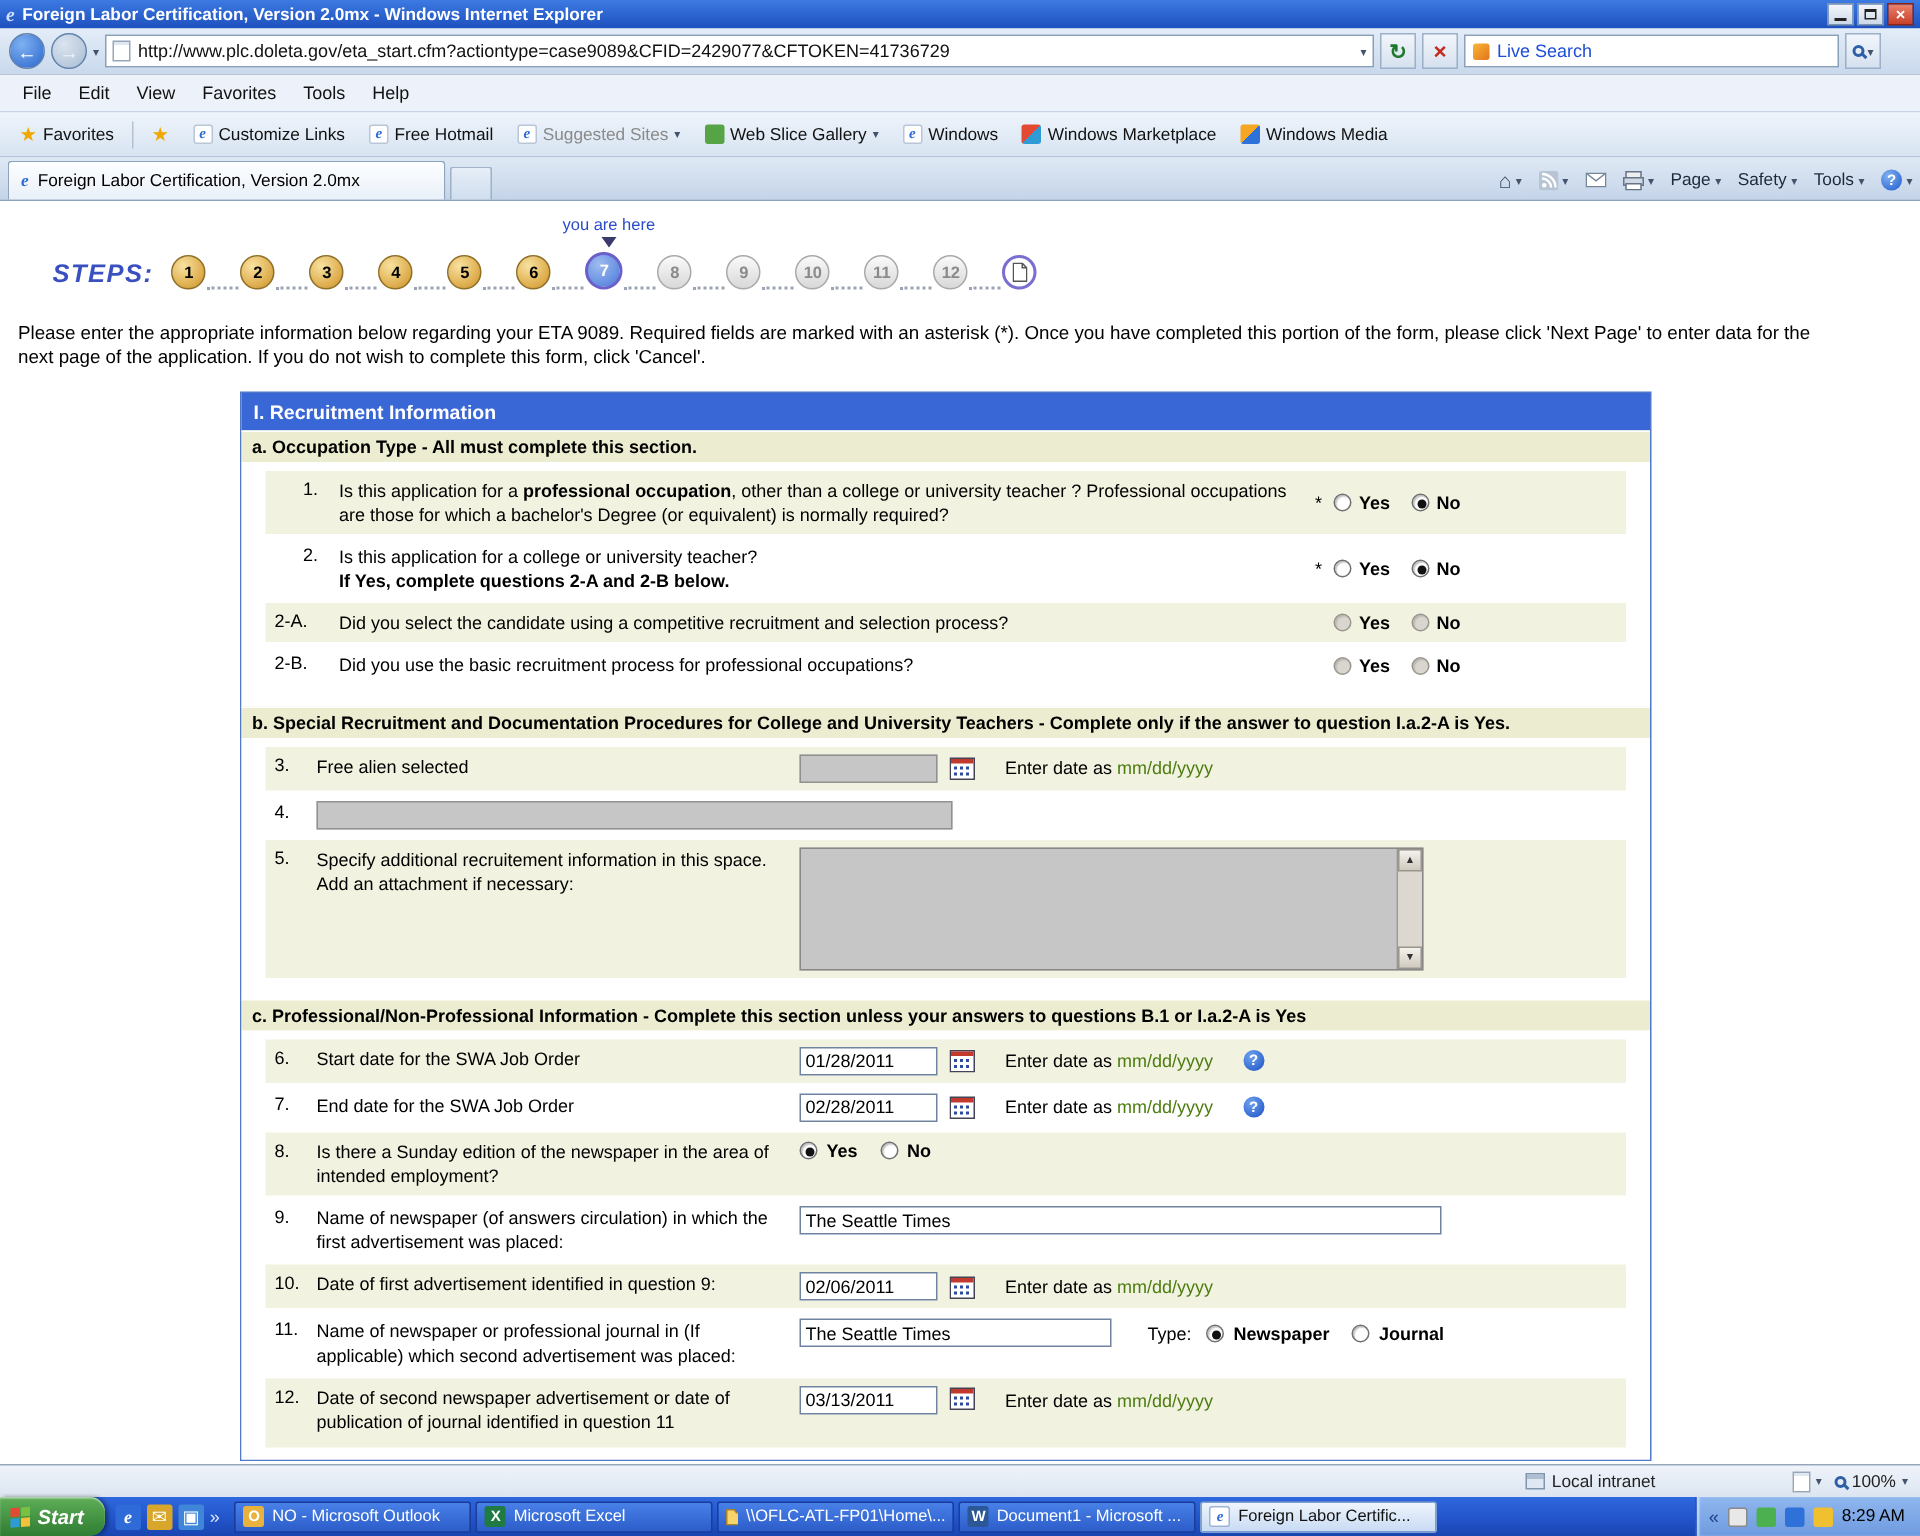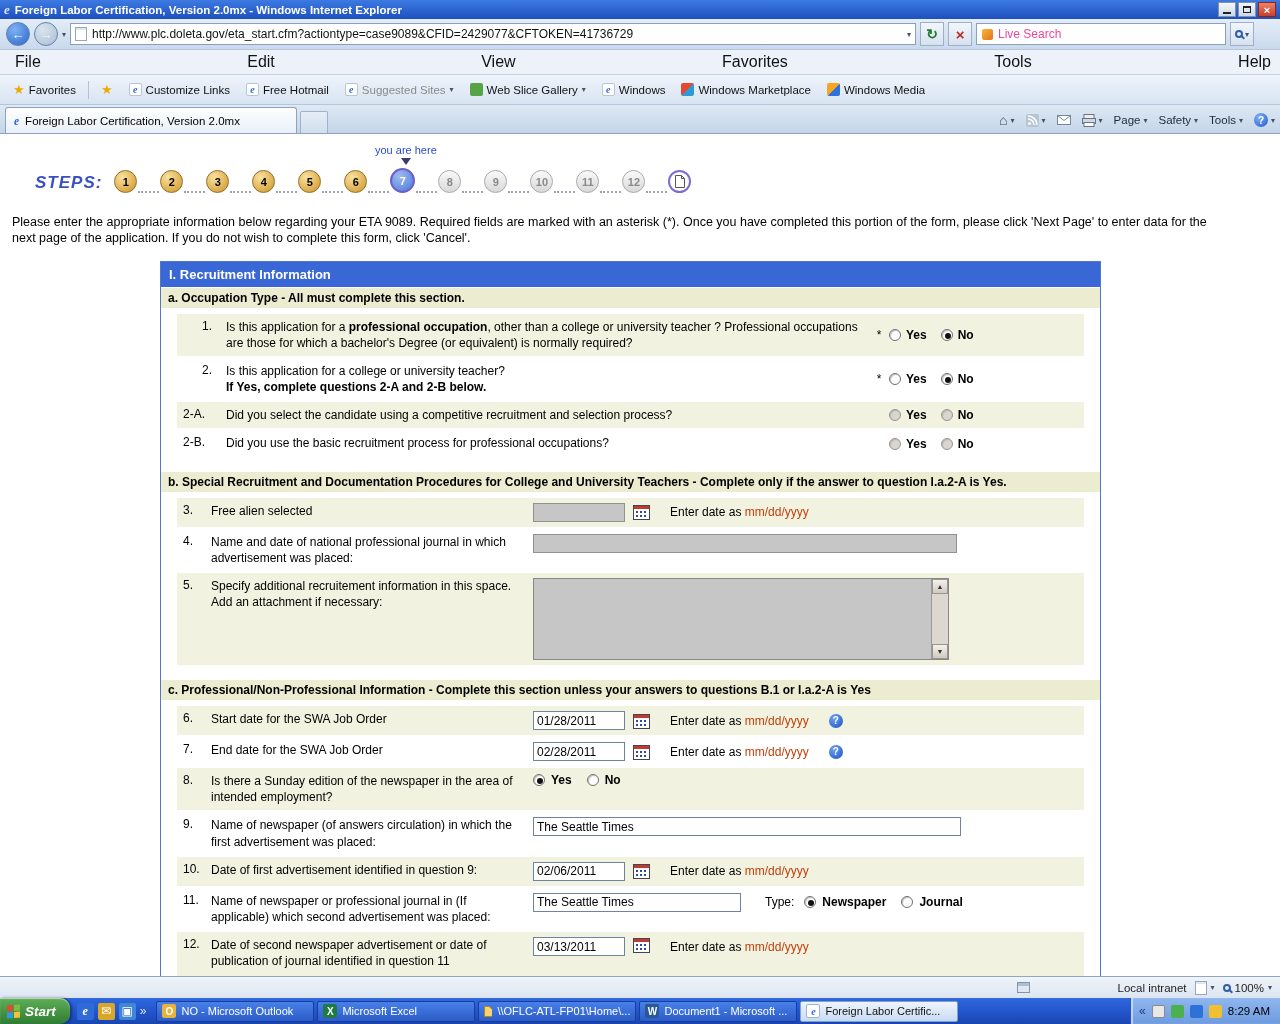--- a/index.html
+++ b/index.html
@@ -33,27 +33,27 @@
     padding:0 4px; gap:5px; font-size:12px; max-width:846px; }
   .favicon { width:12px; height:14px; background:#fff; border:1px solid #97a6b8; box-shadow:inset 0 2px 0 #dfe7f0; }
   .urltext { flex:1; color:#111; white-space:nowrap; overflow:hidden; }
   .sqbtn { height:24px; min-width:24px; background:linear-gradient(#f2f6fb,#d6e1ef); border:1px solid #9db0c8;
     display:flex; align-items:center; justify-content:center; gap:2px; padding:0 3px; }
   .refresh-glyph { color:#1f7a2d; font-size:14px; font-weight:bold; }
   .stop-glyph { color:#c22a1d; font-size:15px; font-weight:bold; }
   .searchbox { width:250px; height:22px; background:#fff; border:1px solid #8aa0ba; display:flex; align-items:center;
     padding:0 5px; gap:5px; font-size:12px; }
   .ls-icon { width:11px; height:11px; border-radius:2px; background:linear-gradient(135deg,#f7b733,#e4731f); }
-  .search-ph { color:#ec4899; }
+  .search-ph { color:#1d4ed8; }
   .mag { width:8px; height:8px; border:2px solid #2f5fa8; border-radius:50%; position:relative; display:inline-block; }
   .mag::after { content:""; position:absolute; width:5px; height:2px; background:#2f5fa8; transform:rotate(45deg); right:-4px; bottom:-2px; }
 
   
   .menurow { position:absolute; top:50px; left:0; right:0; height:25px; background:#edf2fa;
-    border-bottom:1px solid #c8d4e4; display:flex; align-items:center; font-size:16px; padding-left:6px;justify-content:space-between; }
+    border-bottom:1px solid #c8d4e4; display:flex; align-items:center; font-size:12px; padding-left:6px; }
   .menu-item { padding:3px 9px; color:#111; }
 
   
   .favrow { position:absolute; top:75px; left:0; right:0; height:30px;
     background:linear-gradient(#eef4fb,#d8e4f2); border-bottom:1px solid #b6c5d9;
     display:flex; align-items:center; font-size:11.5px; padding-left:6px; gap:2px; }
   .fav-link { display:flex; align-items:center; gap:4px; padding:3px 7px; color:#111; white-space:nowrap; }
   .fav-link.grayed { color:#8a8a8a; }
   .star { color:#f0a800; font-size:13px; }
   .mini-ico { width:13px; height:13px; border-radius:2px; display:inline-flex; align-items:center; justify-content:center;
@@ -116,37 +116,37 @@
   .req { display:inline-block; width:10px; text-align:center; font-size:12px; }
   .radio { display:inline-block; width:12px; height:12px; border-radius:50%; background:#fff; border:1px solid #707070;
     box-shadow:inset 1px 1px 1px rgba(0,0,0,.25); position:relative; flex:none; }
   .radio.checked::after { content:""; position:absolute; left:3px; top:3px; width:6px; height:6px; border-radius:50%; background:#111; }
   .radio.disabled { background:#d9d6cf; border-color:#9a968e; box-shadow:inset 1px 1px 1px rgba(0,0,0,.15); }
   .rlbl { margin-right:9px;font-weight:bold; }
   .inp-date { width:92px; height:19px; border:1px solid #6f83a0; font-size:12px; padding:1px 3px; font-family:"Liberation Sans",sans-serif; }
   .inp-text { height:19px; border:1px solid #6f83a0; font-size:12px; padding:1px 3px; font-family:"Liberation Sans",sans-serif; }
   .inp-dis { background:#c6c6c6; border:1px solid #919191; height:19px; }
   .hint { margin-left:14px; white-space:nowrap; }
-  .hint .gray { color:#c2410c; }
+  .hint .gray { color:#4d7c0f; }
   .helpball { width:14px; height:14px; border-radius:50%; background:radial-gradient(circle at 35% 30%, #6ea2ef, #1a50c4);
     color:#fff; font-weight:bold; font-size:10px; display:inline-flex; align-items:center; justify-content:center; margin-left:14px; flex:none; }
   .cal { flex:none; margin-left:2px; }
   .ta-dis { position:relative; width:416px; height:82px; background:#c6c6c6; border:1px solid #888; }
   .ta-scroll { position:absolute; right:0; top:0; bottom:0; width:17px; background:#dcd8d0; border-left:1px solid #999;
     display:flex; flex-direction:column; justify-content:space-between; }
   .sbtn { height:15px; background:linear-gradient(#f4f2ee,#cfcabe); border:1px solid #9a958a; font-size:7px;
     display:flex; align-items:center; justify-content:center; color:#333; }
   .typelbl { margin-left:18px; margin-right:4px; }
 
   
   .statusbar { position:absolute; left:0; right:0; bottom:26px; height:22px;
     background:linear-gradient(#f0f4fa,#dbe5f1); border-top:1px solid #93a6bc;
     display:flex; align-items:center; font-size:11.5px; padding:0 8px; gap:8px; color:#222; }
   .sb-spacer { flex:1; }
-  .zone { display:flex; align-items:center; gap:5px; width:170px;justify-content:space-between; }
+  .zone { display:flex; align-items:center; gap:5px; width:170px; }
   .zone-ico { width:13px; height:11px; background:#dfe8f2; border:1px solid #8096ae; box-shadow:inset 0 3px 0 #aebfd4; }
   .zoom { display:flex; align-items:center; gap:4px; }
 
   
   .taskbar { position:absolute; left:0; right:0; bottom:0; height:26px;
     background:linear-gradient(#2f68de,#2152c8 60%,#1845b0); display:flex; align-items:center; }
   .startbtn { height:26px; border-radius:0 10px 10px 0; background:linear-gradient(#5fae58,#2e7d32);
     box-shadow:inset 0 1px 1px rgba(255,255,255,.55), 2px 0 3px rgba(0,0,0,.4);
     display:flex; align-items:center; gap:5px; padding:0 14px 0 7px; color:#fff; font-weight:bold; font-style:italic; font-size:13.5px; }
   .flag { display:grid; grid-template-columns:6px 6px; grid-template-rows:6px 6px; gap:1px; transform:skewY(-4deg); }
@@ -426,21 +426,20 @@
                   <rect x="3" y="11" width="2" height="2"></rect>
                   <rect x="7" y="11" width="2" height="2"></rect>
                   <rect x="11" y="11" width="2" height="2"></rect>
                 </g>
               </svg>
             <span class="hint"><span>Enter date as </span><span class="gray">mm/dd/yyyy</span></span>
           </span>
         </div>
         <div class="qrow white">
           <span class="qnum2">4.</span>
-          <span class="qlabel">Name and date of national professional journal in which advertisement was placed:</span>
           <span class="qfield">
             <input class="inp-text inp-dis" style="width: 424px;" disabled="">
           </span>
         </div>
         <div class="qrow beige" style="min-height:88px;">
           <span class="qnum2">5.</span>
           <span class="qlabel"><span>Specify additional recruitement information in this space.</span><br><span>Add an attachment if necessary:</span></span>
           <span class="qfield top">
             <span class="ta-dis">
               <span class="ta-scroll">

